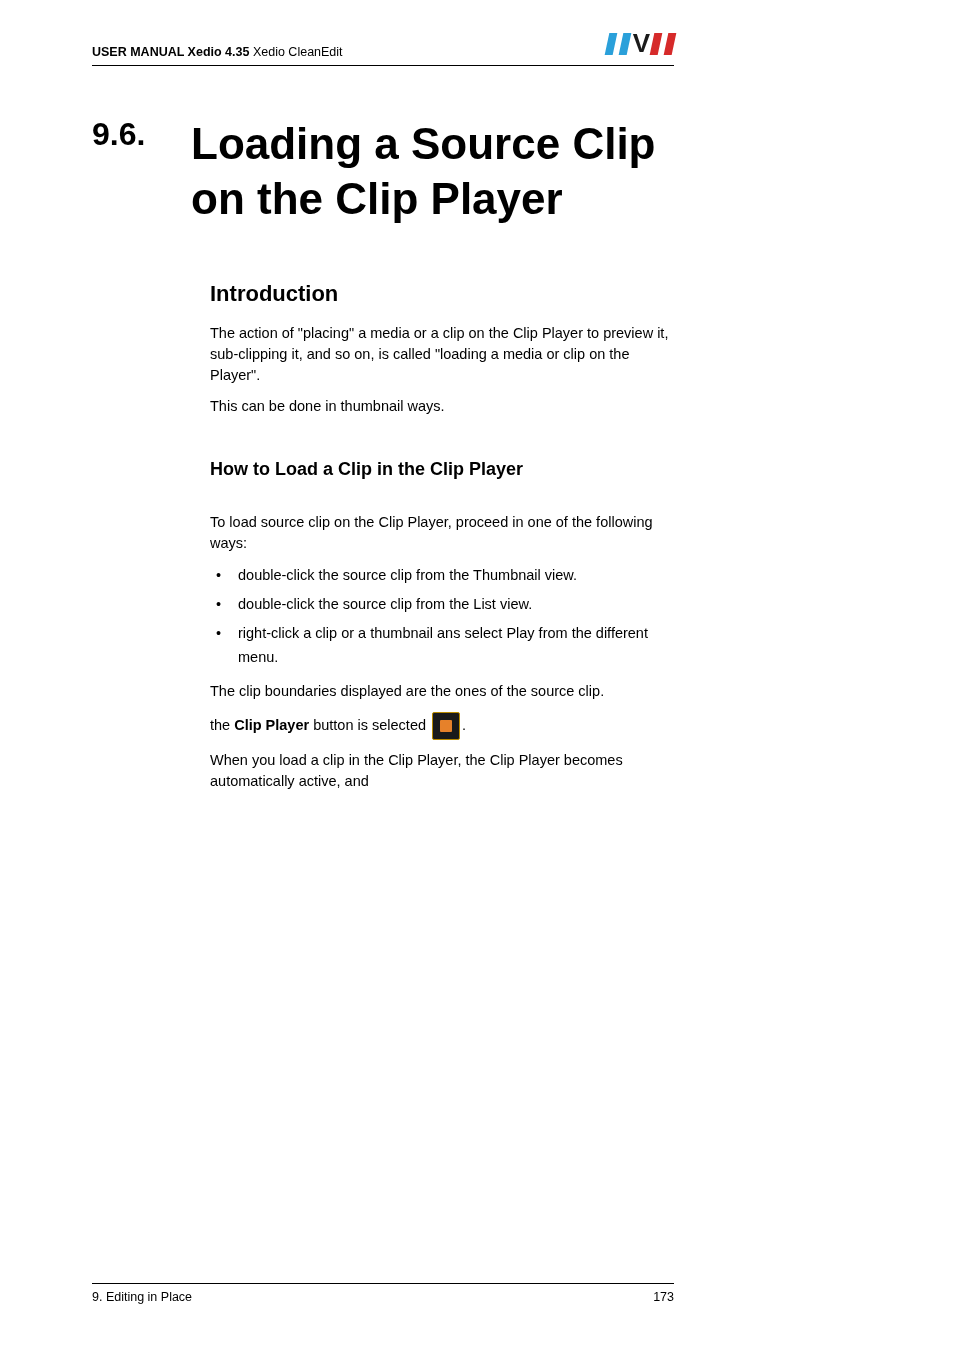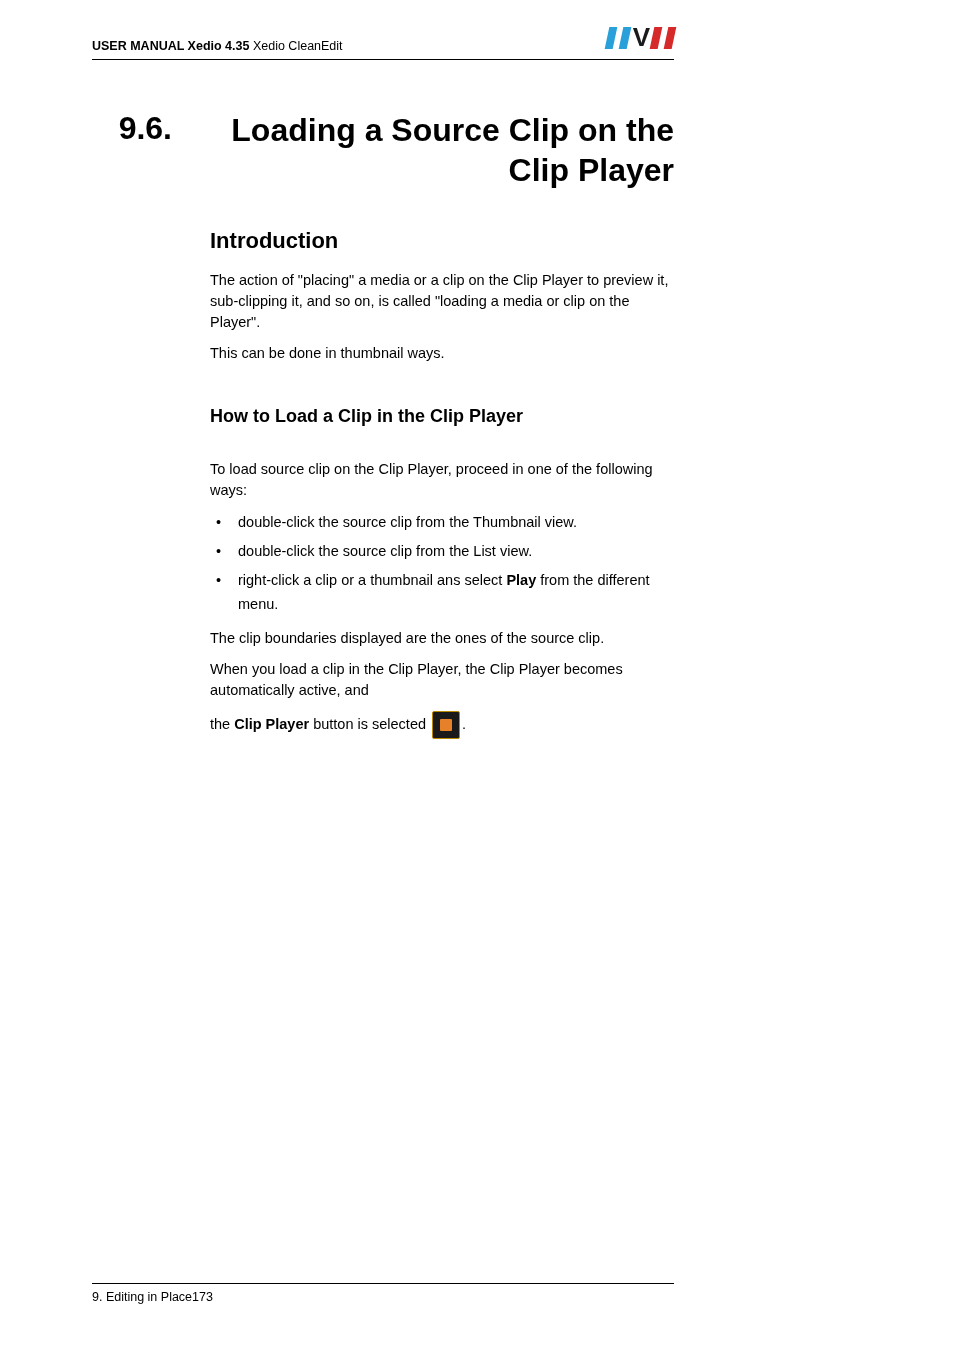--- a/index.html
+++ b/index.html
@@ -1,40 +1,40 @@
 <!DOCTYPE html>
 <html><head>
 <meta charset="utf-8">
 <style>
   * { box-sizing: border-box; margin: 0; padding: 0; }
   html, body { width: 954px; height: 1350px; background: #fff; font-family: Arial, Helvetica, sans-serif; color: #000; }
-  .page { width: 766px; height: 1350px; position: relative; padding: 22px 92px 40px 92px; }
+  .page { width: 766px; height: 1350px; position: relative; padding: 28px 92px 40px 92px; }
   .header-row { display: flex; justify-content: space-between; align-items: flex-end; border-bottom: 1px solid #000; padding-bottom: 6px; margin-bottom: 50px; }
   .header-text { font-size: 12.5px; }
   .header-text .bold { font-weight: bold; }
   .logo { display: flex; align-items: center; gap: 6px; }
   .logo .bar-blue { width: 8px; height: 22px; background: #2aa0da; transform: skewX(-12deg); }
   .logo .bar-red  { width: 8px; height: 22px; background: #d62a2a; transform: skewX(-12deg); }
   .logo .v { font-size: 26px; font-weight: 900; color: #1a1a1a; margin: 0 -2px; letter-spacing: -2px; }
 
-  .section-row { display: flex; gap: 26px; margin-bottom: 38px; text-align: right; }
+  .section-row { display: flex; gap: 19px; margin-bottom: 55px; }
   .section-num { font-size: 32px; font-weight: bold; min-width: 80px; }
-  .section-title { font-size: 32px; font-weight: bold; line-height: 1.25; }
+  .section-title { font-size: 44px; font-weight: bold; line-height: 1.25; }
   .content { margin-left: 118px; }
   .subheading { font-size: 22px; font-weight: bold; margin-bottom: 16px; }
   .subheading2 { font-size: 18px; font-weight: bold; margin-top: 42px; margin-bottom: 32px; }
   .para { font-size: 14.5px; line-height: 1.45; margin-bottom: 10px; }
   .para .bold { font-weight: bold; }
   ul.bullets { list-style: none; padding: 0; margin: 10px 0 12px 0; }
   ul.bullets li { font-size: 14.5px; line-height: 1.6; padding-left: 28px; position: relative; margin-bottom: 6px; }
   ul.bullets li::before { content: "•"; position: absolute; left: 6px; top: 0; }
   .inline-icon { display: inline-block; width: 28px; height: 28px; vertical-align: middle; background: #1a1a1a; border: 1px solid #b98a00; border-radius: 2px; position: relative; margin: 0 2px; }
   .inline-icon::after { content: ""; position: absolute; left: 7px; top: 7px; width: 12px; height: 12px; background: #e6812a; border-radius: 1px; }
 
-  .footer { position: absolute; left: 92px; right: 92px; bottom: 46px; border-top: 1px solid #000; padding-top: 6px; display: flex; justify-content: flex-start; font-size: 12.5px; }
+  .footer { position: absolute; left: 92px; right: 92px; bottom: 46px; border-top: 1px solid #000; padding-top: 6px; display: flex; justify-content: space-between; font-size: 12.5px; }
 </style>
 </head>
 <body>
 
 <div class="page">
   <div class="header-row">
     <div class="header-text">
       <span class="bold">USER MANUAL Xedio 4.35</span><span>  Xedio CleanEdit</span>
     </div>
     <div class="logo" aria-label="EVS">
@@ -55,27 +55,27 @@
     <div class="subheading">Introduction</div>
     <p class="para">The action of "placing" a media or a clip on the Clip Player to preview it, sub-clipping it, and so on, is called "loading a media or clip on the Player".</p>
     <p class="para">This can be done in thumbnail ways.</p>
 
     <div class="subheading2">How to Load a Clip in the Clip Player</div>
     <p class="para">To load source clip on the Clip Player, proceed in one of the following ways:</p>
     <ul class="bullets">
       <li>double-click the source clip from the Thumbnail view.</li>
       <li>double-click the source clip from the List view.</li>
       <li>
-        <span>right-click a clip or a thumbnail ans select </span><span class="bold" style="font-weight:bold;">Play</span><span> from the different menu.</span>
+        <span>right-click a clip or a thumbnail ans select </span><span class="bold" style="font-weight:normal;">Play</span><span> from the different menu.</span>
       </li>
     </ul>
     <p class="para">The clip boundaries displayed are the ones of the source clip.</p>
-    <p class="para">When you load a clip in the Clip Player, the Clip Player becomes automatically active, and</p>
     <p class="para">
       <span>the </span><span class="bold" style="font-weight:bold;">Clip Player</span><span> button is selected </span><span class="inline-icon"></span><span>.</span>
     </p>
+    <p class="para">When you load a clip in the Clip Player, the Clip Player becomes automatically active, and</p>
   </div>
 
   <div class="footer">
     <span>9. Editing in Place</span>
     <span>173</span>
   </div>
 </div>
 
 </body></html>

